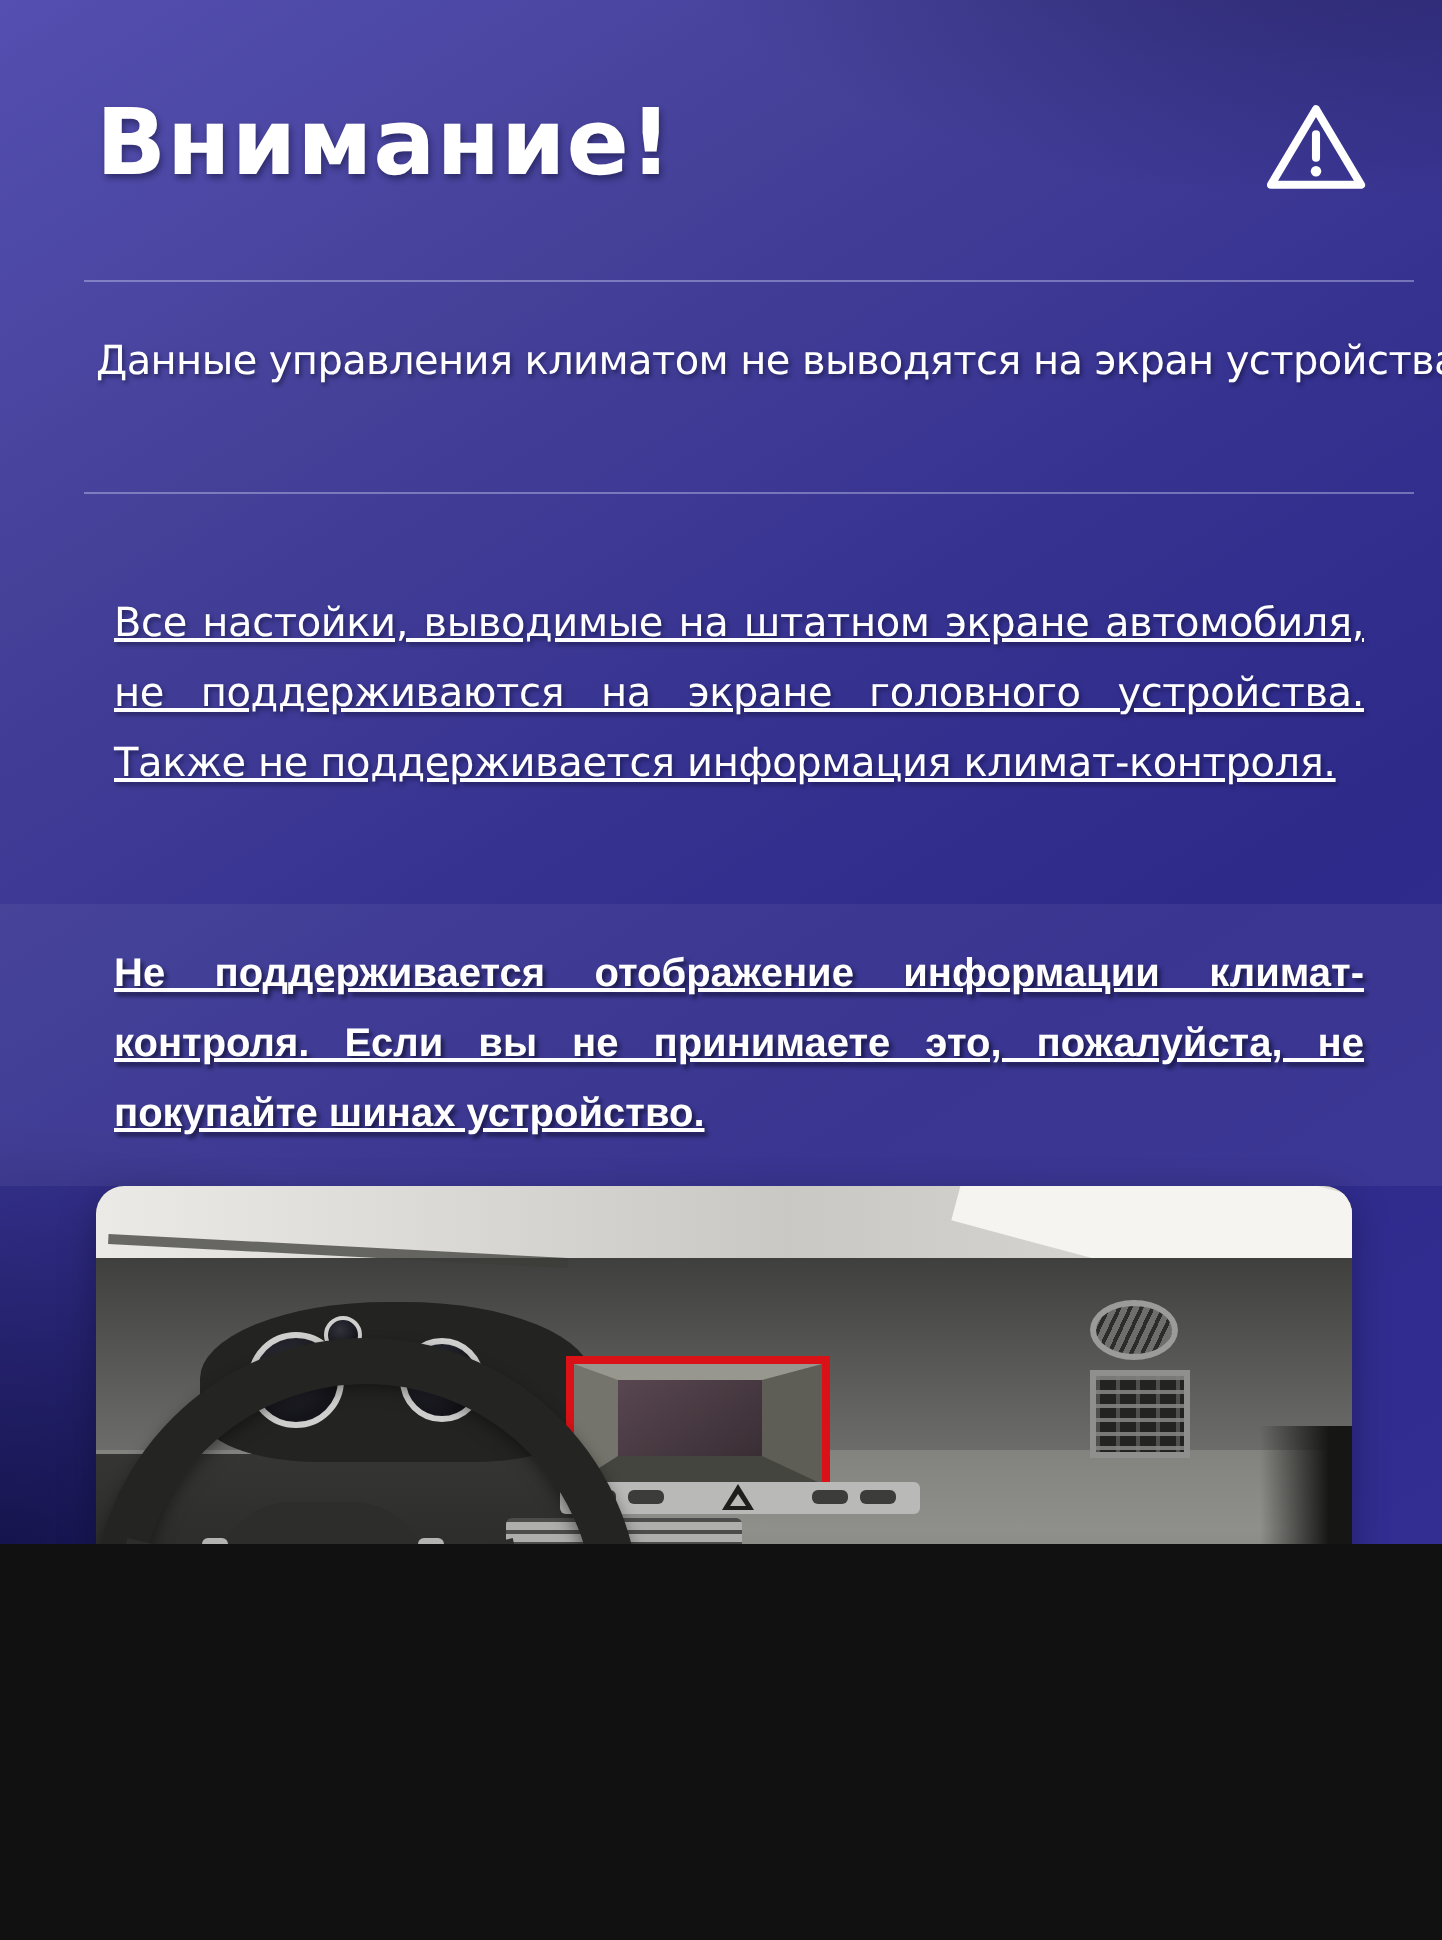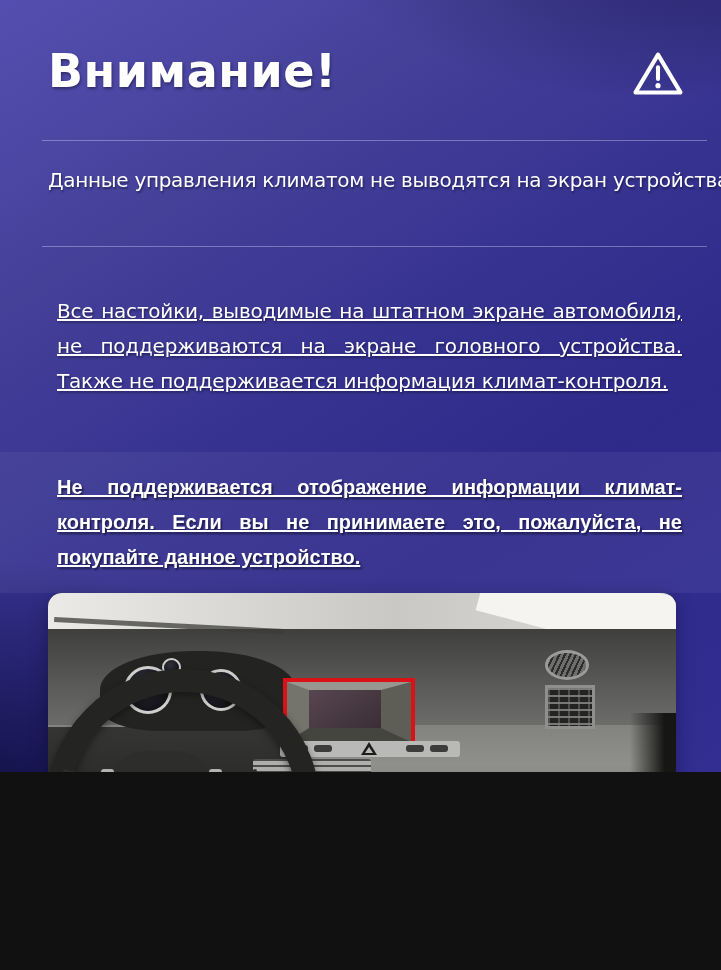--- a/index.html
+++ b/index.html
@@ -136,21 +136,21 @@
     <circle cx="30" cy="39.5" r="2.9" fill="#ffffff"></circle>
   </svg>
 
   <div class="divider d1"></div>
 
   <p class="summary">Данные управления климатом не выводятся на экран устройства</p>
 
   <div class="divider d2"></div>
 
   <p class="para p-settings">Все настойки, выводимые на штатном экране автомобиля, не поддерживаются на экране головного устройства. Также не поддерживается информация климат-контроля.</p>
-  <p class="para p-warn">Не поддерживается отображение информации климат-контроля. Если вы не принимаете это, пожалуйста, не покупайте данное устройство.</p>
+  <p class="para p-warn">Не поддерживается отображение информации климат-контроля. Если вы не принимаете это, пожалуйста, не покупайте шинах устройство.</p>
 
   <div class="photo">
     <div class="ws"></div>
     <div class="apillar"></div>
     <div class="wiper"></div>
     <div class="dash-top"></div>
     <div class="dash-mid"></div>
     <div class="floor"></div>
     <div class="left-dark"></div>
     <div class="right-dark"></div>

